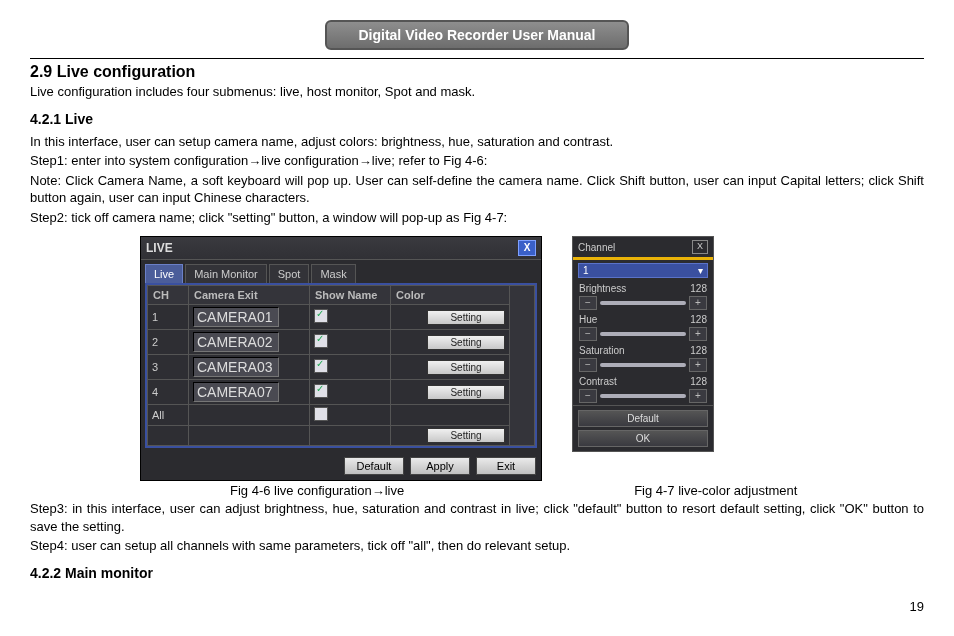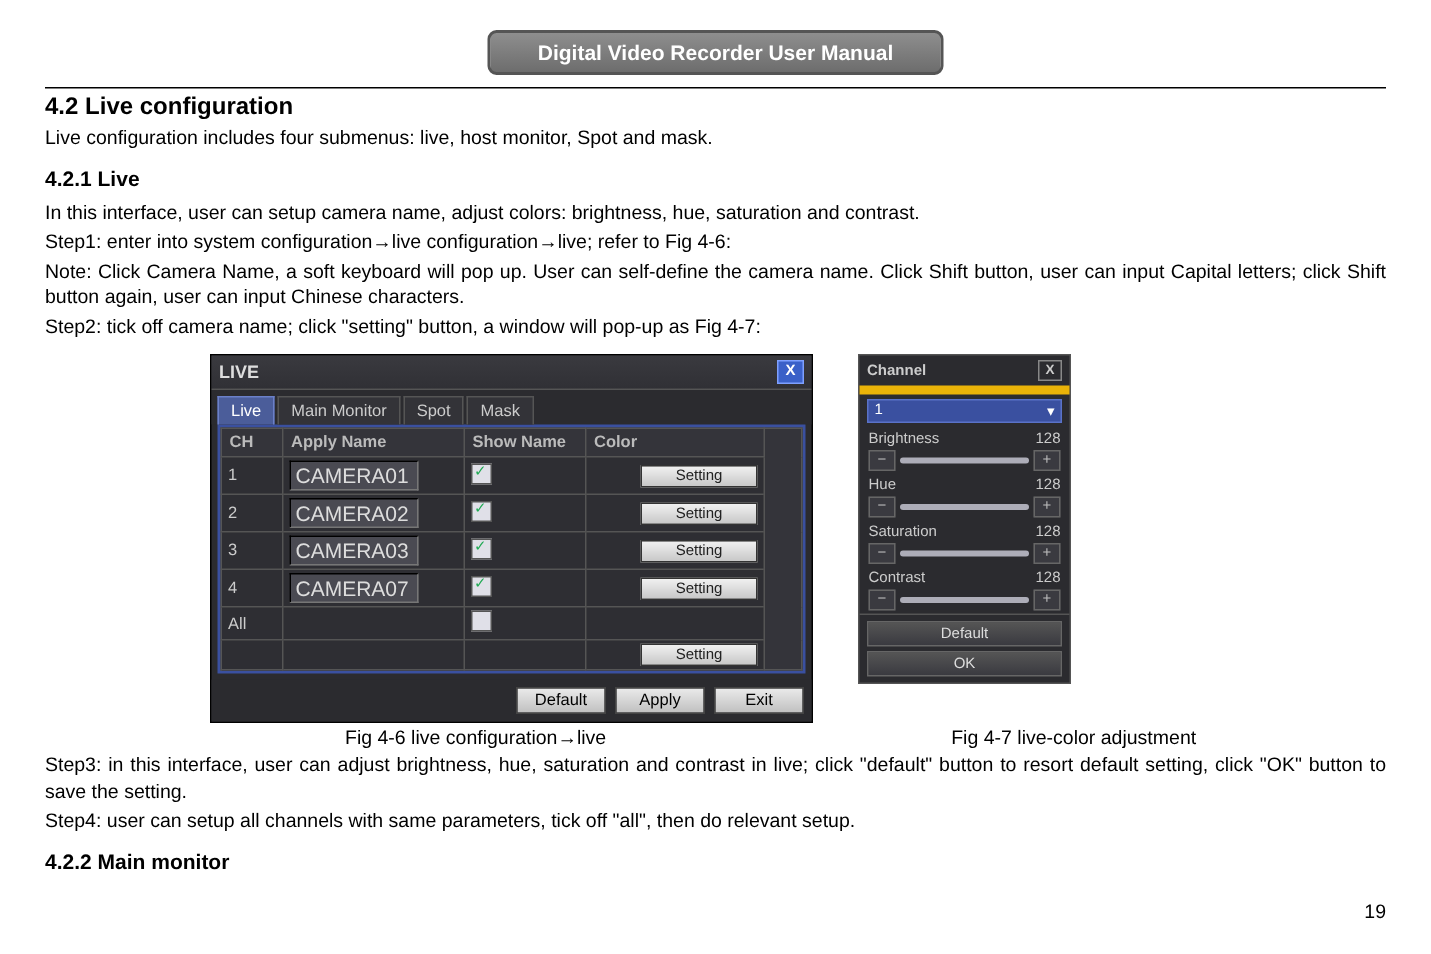--- a/index.html
+++ b/index.html
@@ -107,21 +107,21 @@
 
   
   .win2 {
     width: 140px;
     background: #2b2b2f;
     border: 1px solid #555;
     color: #ccc; font-size: 10px;
   }
   .win2-top {
     display: flex; justify-content: space-between; align-items: center;
-    padding: 3px 5px; border-bottom: 6px solid #eab308; font-weight: bold;
+    padding: 3px 5px; border-bottom: 3px solid #eab308;
   }
   .win2-close {
     width: 14px; height: 12px; border: 1px solid #888; color: #ccc;
     font-size: 9px; text-align: center; line-height: 11px;
   }
   .win2-sel {
     margin: 3px 5px; background: #3a50a0; color: #fff; border: 1px solid #5a72c8;
     font-size: 10px; padding: 1px 4px; display: flex; justify-content: space-between;
   }
   .win2-row { padding: 2px 6px; }
@@ -146,21 +146,21 @@
     border: 1px solid #666; font-size: 10px; padding: 2px 0; text-align: center;
   }
 </style>
 </head>
 <body>
 
 <div class="header-box">Digital Video Recorder User Manual</div>
 <hr class="rule">
 
 <h2 class="section">
-  <span>4.2</span>
+  <span>2.9</span>
   <span>Live configuration</span>
 </h2>
 <p>Live configuration includes four submenus: live, host monitor, Spot and mask.</p>
 
 <h3 class="subsection">
   <span>4.2.1</span>
   <span>Live</span>
 </h3>
 
 <p>In this interface, user can setup camera name, adjust colors: brightness, hue, saturation and contrast.</p>
@@ -179,21 +179,21 @@
       <span class="win1-tab active">Live</span>
       <span class="win1-tab">Main Monitor</span>
       <span class="win1-tab">Spot</span>
       <span class="win1-tab">Mask</span>
     </div>
     <div class="win1-body">
       <table class="win1-table">
         <tbody>
             <tr>
           <th style="width:30px">CH</th>
-          <th style="width:110px">Apply Name</th>
+          <th style="width:110px">Camera Exit</th>
           <th style="width:70px">Show Name</th>
           <th>Color</th>
           <th class="win1-scroll" rowspan="7"></th>
         </tr>
         <tr>
           <td>1</td>
           <td><span class="cam-input">CAMERA01</span></td>
           <td><span class="chk"></span></td>
           <td style="text-align:right"><span class="set-btn">Setting</span></td>
         </tr>

